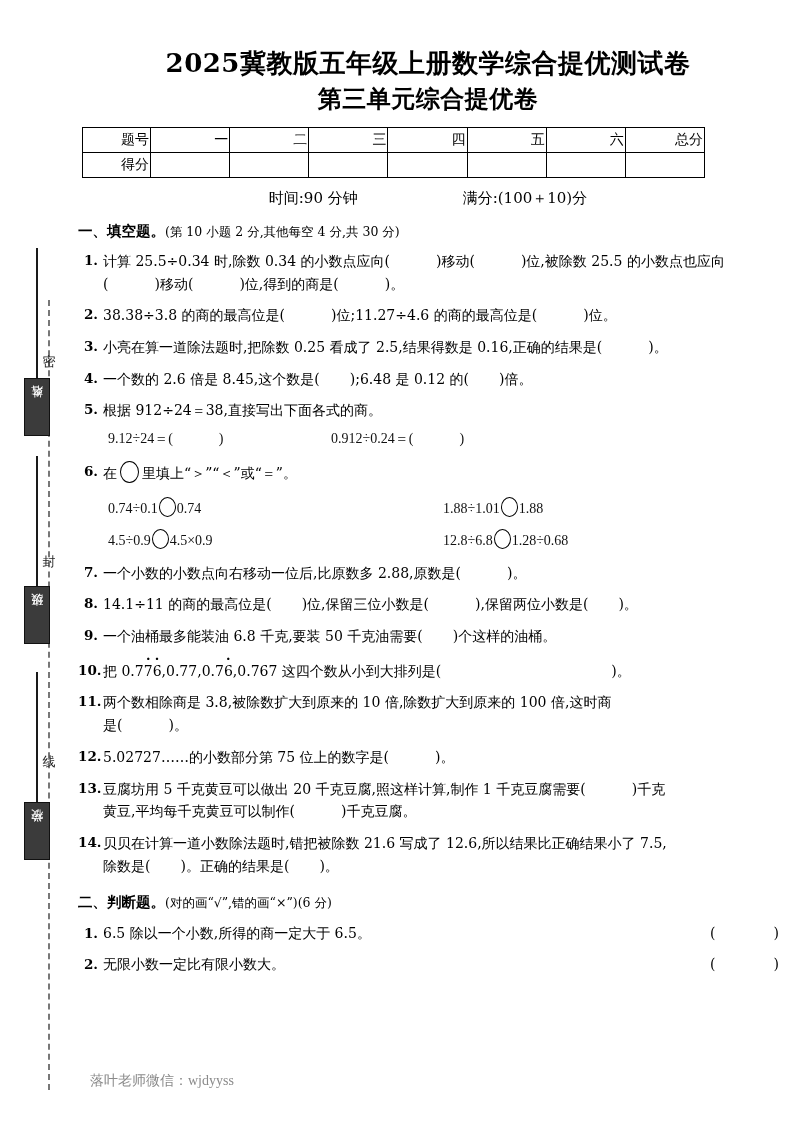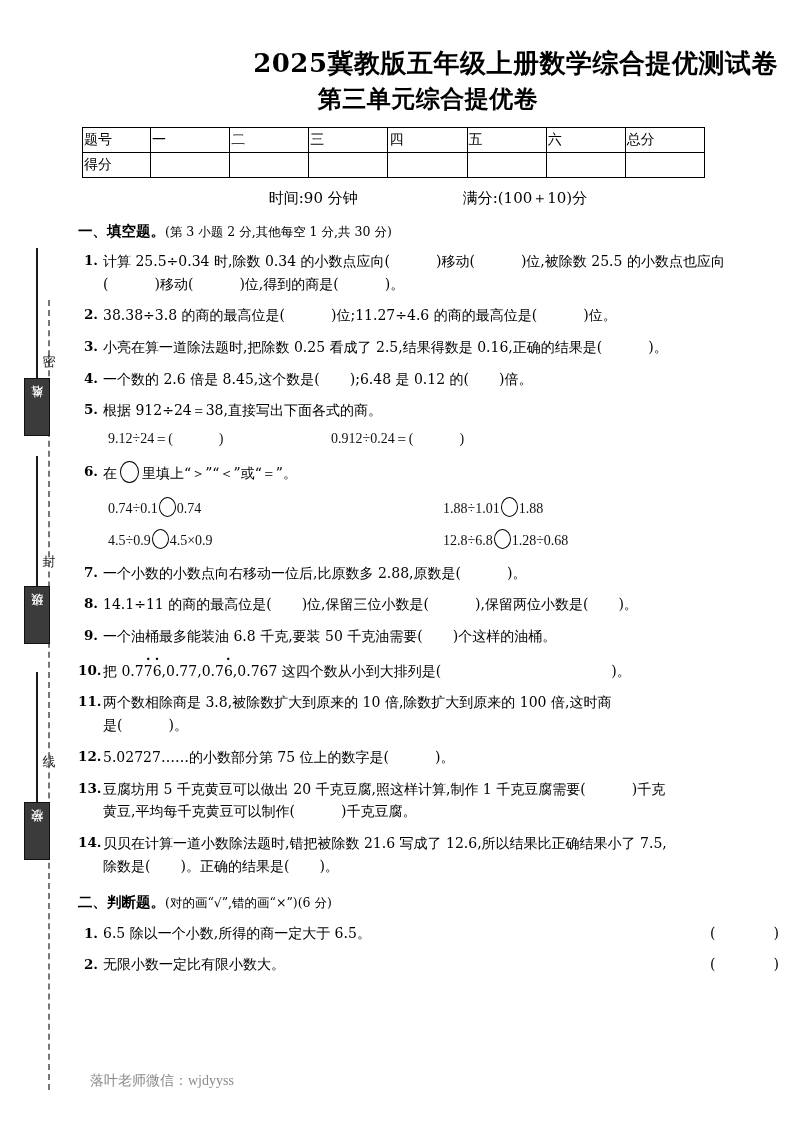--- a/index.html
+++ b/index.html
@@ -77,21 +77,21 @@
 
   
   .page {
     position: absolute;
     left: 78px; top: 0;
     width: 700px;
     padding-top: 46px;
   }
 
   .title-main {
-    text-align: right;
+    text-align: center;
     font-family: "DejaVu Serif", "Liberation Serif", serif;
     font-size: 26px;
     font-weight: bold;
     letter-spacing: 0.5px;
     line-height: 1.35;
     color: #000;
   }
   .title-sub {
     text-align: center;
     font-family: "DejaVu Serif", "Liberation Serif", serif;
@@ -106,21 +106,21 @@
   
   table.score-table {
     border-collapse: collapse;
     width: 623px;
     margin: 4px 0 0 4px;
     table-layout: fixed;
   }
   table.score-table td {
     border: 1px solid #000;
     height: 25px;
-    text-align: left;
+    text-align: right;
     vertical-align: middle;
     font-family: "DejaVu Serif", "Liberation Serif", serif;
     font-size: 14px;
     color: #000;
   }
   table.score-table td.lbl { width: 68px; }
 
   .exam-meta {
     margin-top: 11px;
     display: flex;
@@ -290,21 +290,21 @@
     </tr>
   </tbody>
     </table>
 
   <div class="exam-meta">
     <div>时间:90 分钟</div>
     <div>满分:(100＋10)分</div>
   </div>
 
   <div class="section-head">
-    <b>一、填空题。</b><span class="note">(第 3 小题 2 分,其他每空 1 分,共 30 分)</span>
+    <b>一、填空题。</b><span class="note">(第 10 小题 2 分,其他每空 4 分,共 30 分)</span>
   </div>
 
   <div class="q">
     <div class="q-num">1.</div>
     <div class="q-body">
       <div>
         <span>计算 25.5÷0.34 时,除数 0.34 的小数点应向(</span><span class="blank"></span><span>)移动(</span><span class="blank"></span><span>)位,被除数 25.5 的小数点也应向</span>
       </div>
       <div>
         <span>(</span><span class="blank"></span><span>)移动(</span><span class="blank"></span><span>)位,得到的商是(</span><span class="blank"></span><span>)。</span>

